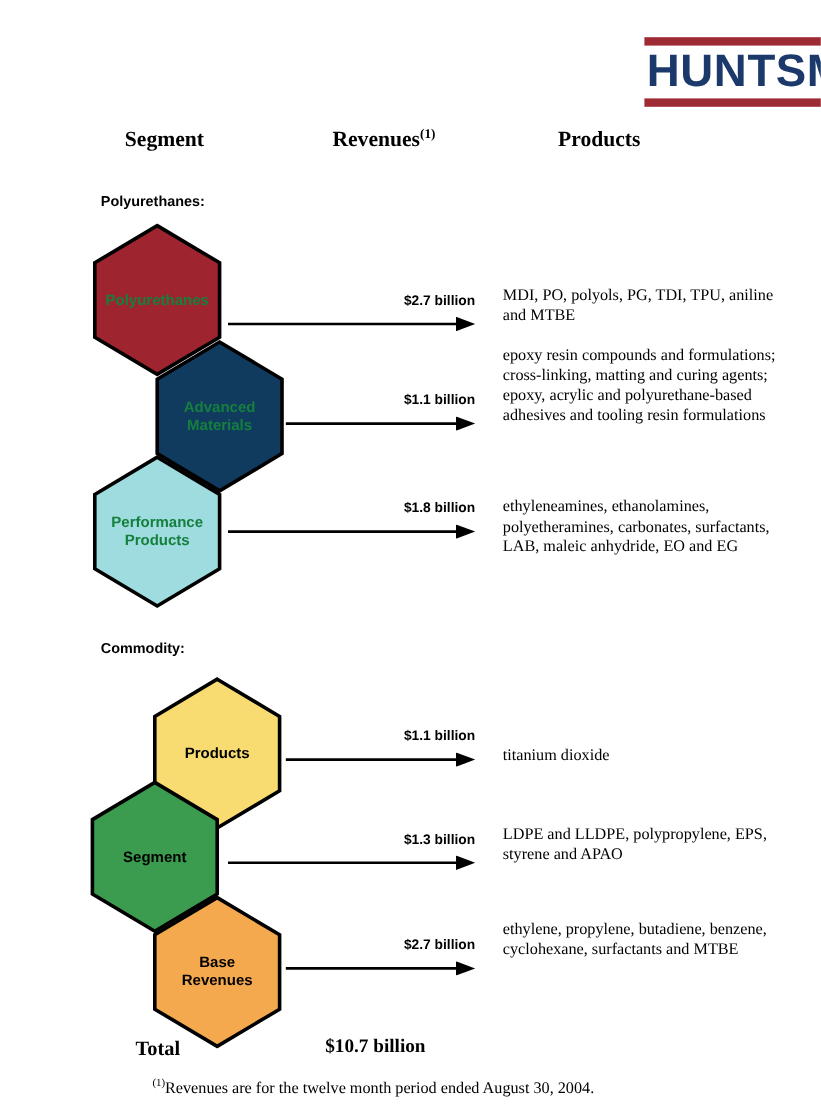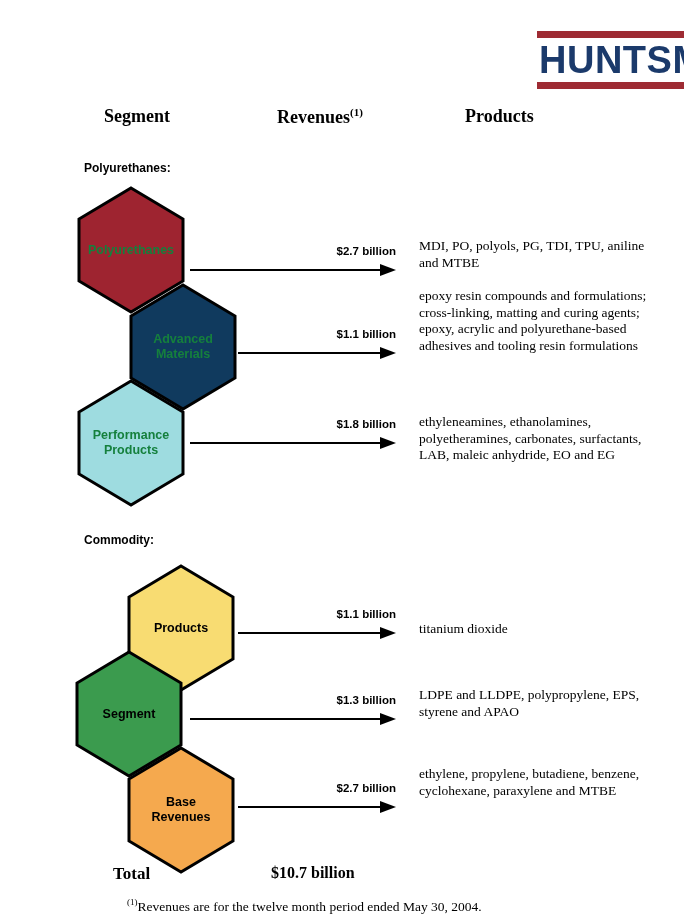--- a/index.html
+++ b/index.html
@@ -300,18 +300,18 @@
         <polygon points="142,0 158,6 142,12" fill="#000"></polygon>
       </svg>
   </div>
 </div>
 
 <div class="products" id="products-polyurethanes">MDI, PO, polyols, PG, TDI, TPU, aniline and MTBE</div>
 <div class="products" id="products-advanced-materials">epoxy resin compounds and formulations; cross-linking, matting and curing agents; epoxy, acrylic and polyurethane-based adhesives and tooling resin formulations</div>
 <div class="products" id="products-performance-products">ethyleneamines, ethanolamines, polyetheramines, carbonates, surfactants, LAB, maleic anhydride, EO and EG</div>
 <div class="products" id="products-pigments">titanium dioxide</div>
 <div class="products" id="products-polymers">LDPE and LLDPE, polypropylene, EPS, styrene and APAO</div>
-<div class="products" id="products-base-chemicals">ethylene, propylene, butadiene, benzene, cyclohexane, paraxylene and MTBE</div>
+<div class="products" id="products-base-chemicals">ethylene, propylene, butadiene, benzene, cyclohexane, surfactants and MTBE</div>
 
 <div id="total-label">Total</div>
 <div id="total-value">$10.7 billion</div>
 
-<div id="footnote"><sup>(1)</sup><span>Revenues are for the twelve month period ended May 30, 2004.</span></div>
+<div id="footnote"><sup>(1)</sup><span>Revenues are for the twelve month period ended August 30, 2004.</span></div>
 
 </body></html>

